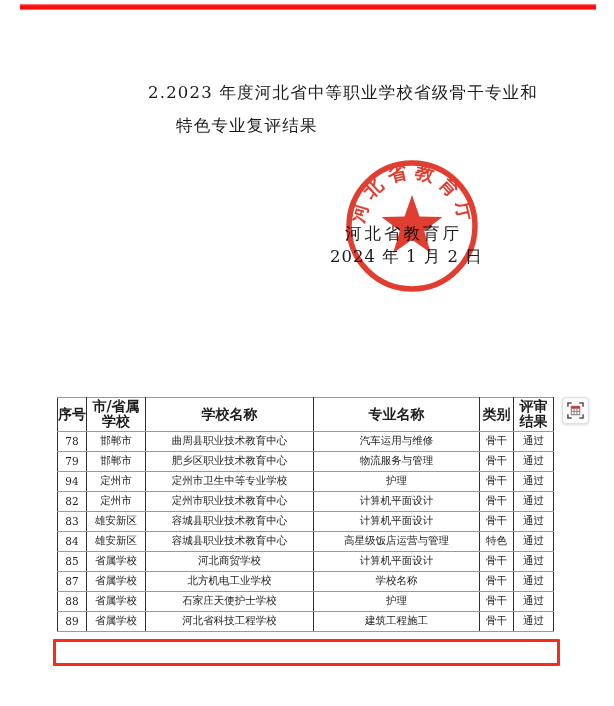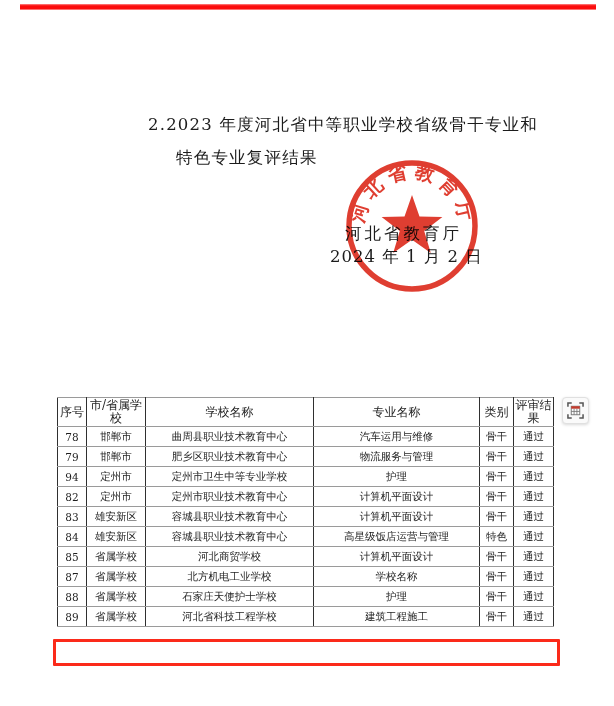--- a/index.html
+++ b/index.html
@@ -28,21 +28,20 @@
 
   
   .title-block {
     position: absolute;
     left: 148px; top: 76px;
     font-size: 16.5px;
     color: #1c1c1c;
     letter-spacing: 1.2px;
     line-height: 33px;
     white-space: nowrap;
-    margin-top: 32px;
   }
   .title-line2 { margin-left: 28px; }
 
   
   .sig-authority {
     position: absolute;
     left: 345px; top: 223px;
     font-size: 16.5px;
     color: #1c1c1c;
     letter-spacing: 3px;
@@ -107,22 +106,22 @@
     border-left: 1px solid #2f2f2f;
     border-right: 1px solid #2f2f2f;
     text-align: center;
     vertical-align: middle;
     color: #1e1e1e;
     overflow: hidden;
   }
   table.results { border: 1px solid #555; }
   table.results th {
     height: 24px;
-    font-size: 12px;
-    font-weight: normal;
+    font-size: 14px;
+    font-weight: bold;
     line-height: 1.1;
     padding: 1px 0;
   }
   table.results td {
     height: 20px;
     font-size: 10.5px;
     font-weight: normal;
     padding: 0 1px;
     white-space: nowrap;
   }

